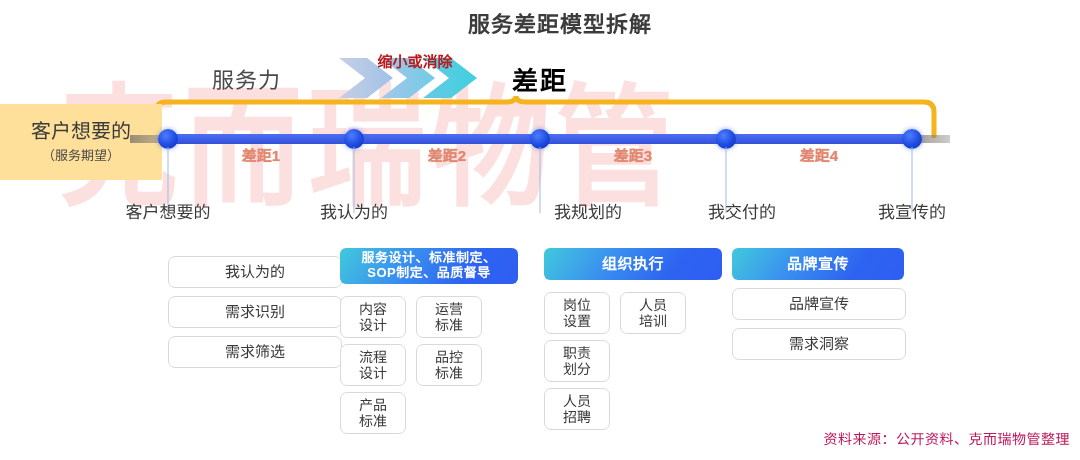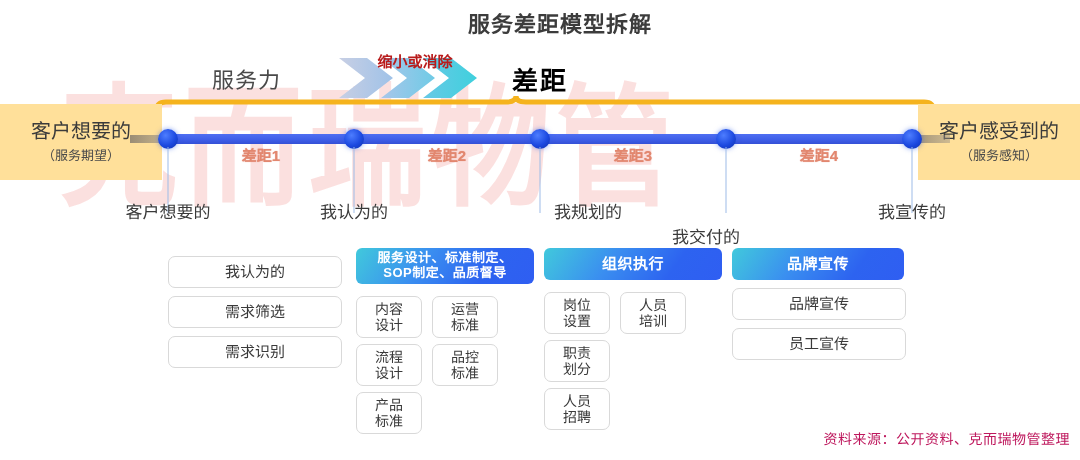--- a/index.html
+++ b/index.html
@@ -156,59 +156,55 @@
   <div class="brace">
     <svg width="790" height="42" viewBox="0 0 790 42">
       <path d="M6,40 L6,16 Q6,6 16,6 L356,6 Q366,6 366,0 Q366,6 376,6 L774,6 Q784,6 784,16 L784,40" fill="none" stroke="#f5b31d" stroke-width="5" stroke-linecap="round" stroke-linejoin="round"></path>
     </svg>
   </div>
 
   <div class="endbox" id="endbox-left">
     <div class="l1">客户想要的</div>
     <div class="l2">（服务期望）</div>
   </div>
-  <div class="endbox" id="endbox-right">
-    <div class="l1">客户感受到的</div>
-    <div class="l2">（服务感知）</div>
-  </div>
 
   <div class="grey-stub" id="stub-left"></div>
   <div class="grey-stub" id="stub-right"></div>
   <div class="tl-bar"></div>
   <div id="timeline-nodes">
       <div class="node" style="left: 168px; top: 139px;"></div>
       <div class="drop" style="left: 168px; top: 147px;"></div>
       <div class="nodelabel" style="left: 168px;">客户想要的</div>
       <div class="node" style="left: 354px; top: 139px;"></div>
       <div class="drop" style="left: 354px; top: 147px;"></div>
       <div class="nodelabel" style="left: 354px;">我认为的</div>
       <div class="node" style="left: 540px; top: 139px;"></div>
       <div class="drop" style="left: 540px; top: 147px;"></div>
       <div class="nodelabel" style="left: 540px; margin-left: 48px;">我规划的</div>
       <div class="node" style="left: 726px; top: 139px;"></div>
       <div class="drop" style="left: 726px; top: 147px;"></div>
-      <div class="nodelabel" style="left: 706px; margin-top: 25px;">我交付的</div>
+      <div class="nodelabel" style="left: 742px;">我交付的</div>
       <div class="node" style="left: 912px; top: 139px;"></div>
       <div class="drop" style="left: 912px; top: 147px;"></div>
       <div class="nodelabel" style="left: 912px;">我宣传的</div>
     </div>
   <div id="timeline-gaps">
       <div class="gaplabel" style="left: 261px;">差距1</div>
       <div class="gaplabel" style="left: 447px;">差距2</div>
       <div class="gaplabel" style="left: 633px;">差距3</div>
       <div class="gaplabel" style="left: 819px;">差距4</div>
     </div>
 
   <div class="colwrap" id="stage-columns">
       <div class="col" style="left: 0px; width: 172px;">
         <div class="chip wide">我认为的</div>
+        <div class="chip wide">需求识别</div>
         <div class="chip wide">需求筛选</div>
-        <div class="chip wide">需求识别</div>
-      </div>
-      <div class="col" style="left: 188px; width: 178px;">
+      </div>
+      <div class="col" style="left: 172px; width: 178px;">
         <div class="pill two-line">服务设计、标准制定、<br>SOP制定、品质督导</div>
         <div class="subcols">
           <div class="subcol">
             <div class="chip small">内容<br>设计</div>
             <div class="chip small">流程<br>设计</div>
             <div class="chip small">产品<br>标准</div>
           </div>
           <div class="subcol">
             <div class="chip small">运营<br>标准</div>
             <div class="chip small">品控<br>标准</div>
@@ -224,18 +220,18 @@
             <div class="chip small">人员<br>招聘</div>
           </div>
           <div class="subcol">
             <div class="chip small">人员<br>培训</div>
           </div>
         </div>
       </div>
       <div class="col" style="left: 564px; width: 172px;">
         <div class="pill">品牌宣传</div>
         <div class="chip wide">品牌宣传</div>
-        <div class="chip wide">员工宣传</div>
+        <div class="chip wide">需求洞察</div>
       </div>
     </div>
 
   <div class="source">资料来源：公开资料、克而瑞物管整理</div>
 </div>
 
 </body></html>

